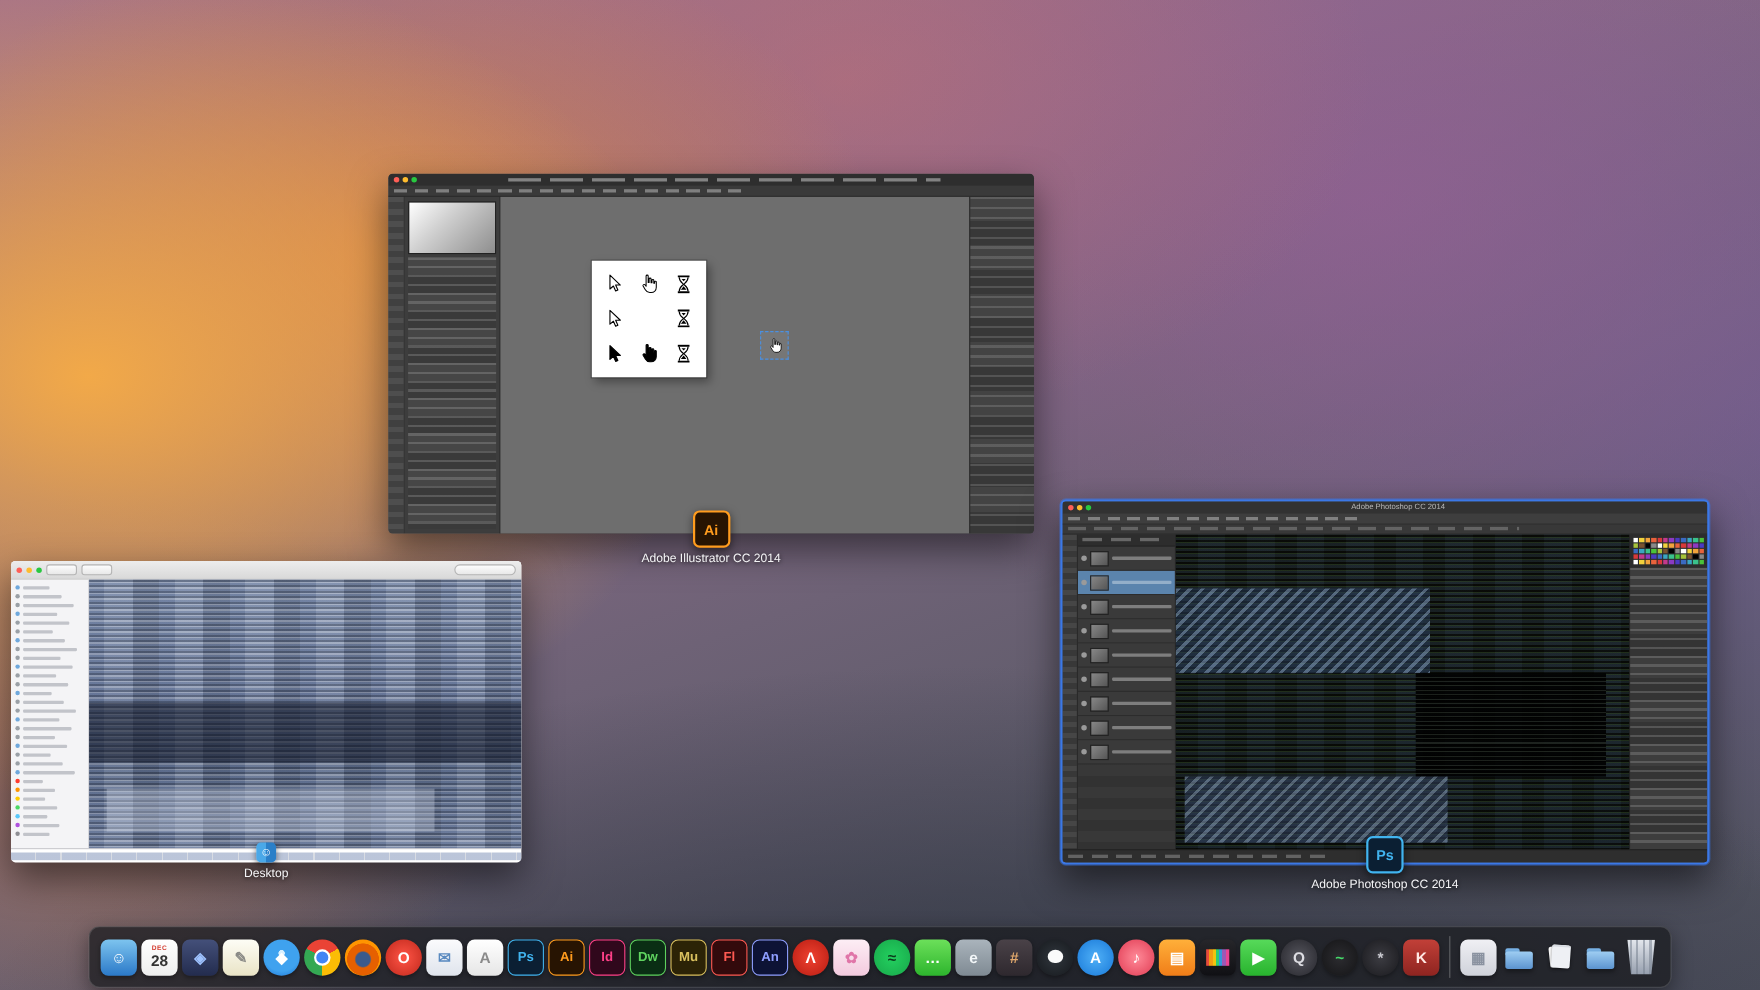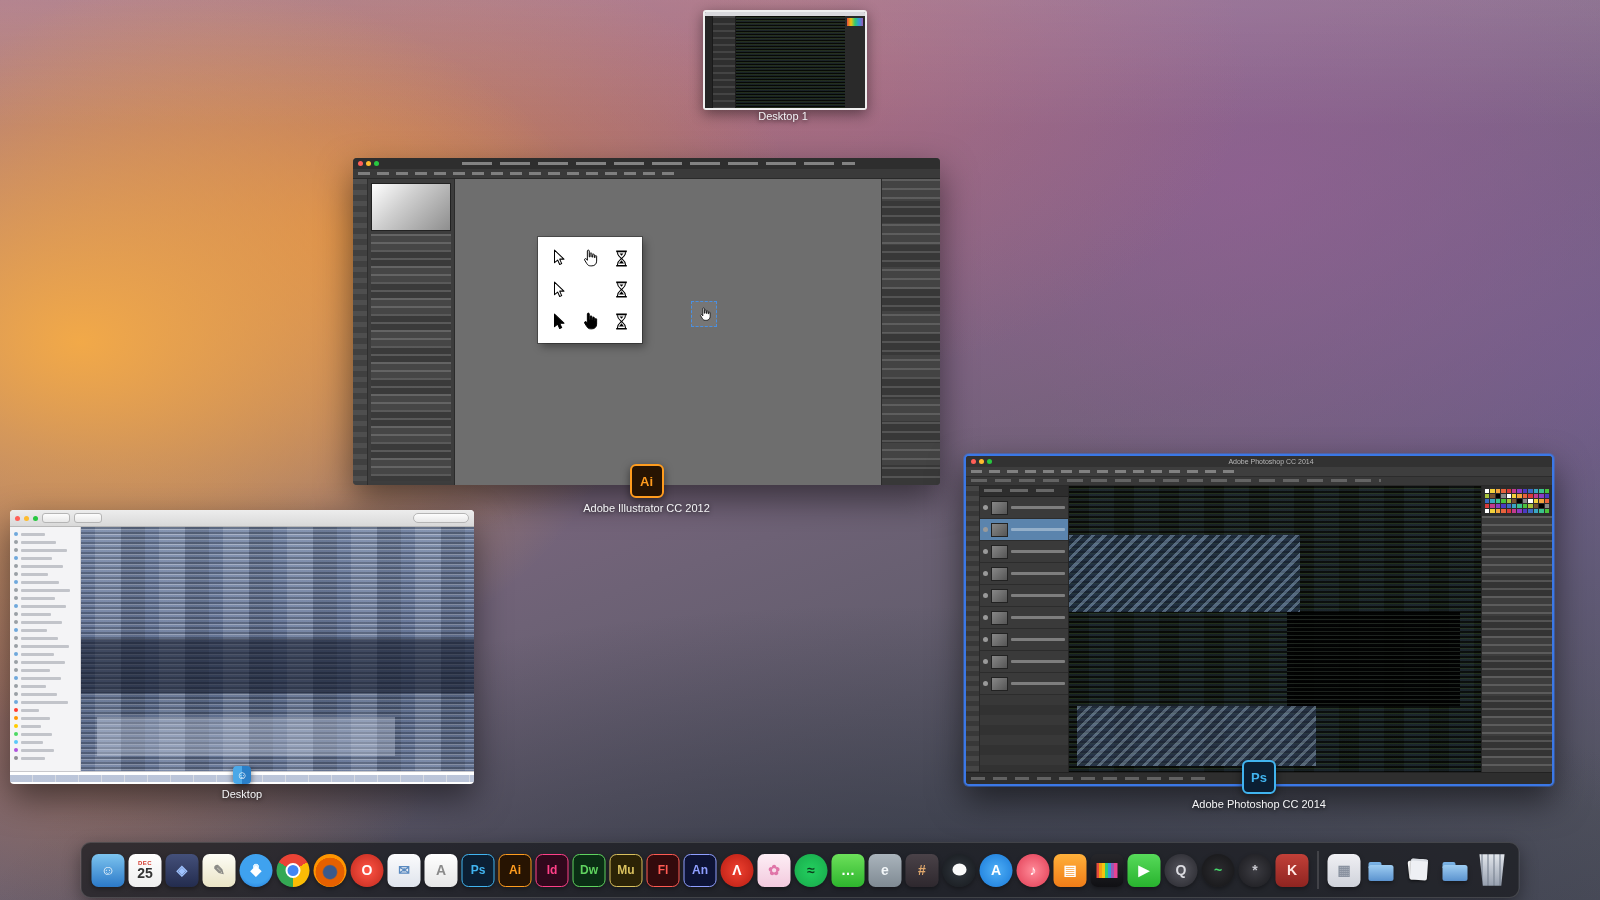--- a/index.html
+++ b/index.html
@@ -176,32 +176,20 @@
   .di.trash{border-radius:3px;clip-path:polygon(12% 2%, 88% 2%, 78% 98%, 22% 98%);
     background:
       repeating-linear-gradient(90deg, rgba(120,130,145,.55) 0 2px, transparent 2px 6px),
       linear-gradient(180deg, rgba(238,242,248,.95), rgba(160,170,186,.9)) !important;}
 </style>
 </head>
 <body>
 
 <div id="stage">
 
-  <div class="spaces-bar">
-    <div class="desktop-thumb">
-      <div class="dt-menubar"></div>
-      <div class="dt-body">
-        <div class="dt-tools"></div>
-        <div class="dt-layers"></div>
-        <div class="dt-canvas"></div>
-        <div class="dt-right"></div>
-      </div>
-    </div>
-    <div class="space-label">Desktop 1</div>
-  </div>
 
   <div class="ai-win">
     <div class="ai-titlebar">
       <span class="tl-dot tl-red"></span>
       <span class="tl-dot tl-yellow"></span>
       <span class="tl-dot tl-green"></span>
       <span class="titlebar-text"></span>
     </div>
     <div class="ai-menubar"></div>
     <div class="ai-body">
@@ -267,21 +255,21 @@
             <svg viewBox="0 0 16 16" width="15" height="15">
               <path d="M6.2 1.6 c0-.9 1.6-.9 1.6 0 V6.6 h.7 V3.9 c0-.9 1.5-.9 1.5 0 V6.8 h.7 V4.9 c0-.8 1.4-.8 1.4 0 V7.2 h.6 V6.1 c0-.7 1.3-.7 1.3 0 V10.2 c0 2.4-1.7 4-4 4 H9 c-1.7 0-2.6-.7-3.4-2.1 L3.9 9.3 c-.5-1 .9-1.7 1.6-.8 l.7 1 Z" fill="#fff" stroke="#000" stroke-width="0.8" stroke-linejoin="round"></path>
             </svg>
           </div>
       </div>
       <div class="ai-right"></div>
     </div>
   </div>
   <div class="app-label-wrap" style="left:353px;top:464px;width:587px;">
     <div class="app-badge badge-ai">Ai</div>
-    <div class="app-label">Adobe Illustrator CC 2012</div>
+    <div class="app-label">Adobe Illustrator CC 2014</div>
   </div>
 
   <div class="finder-win">
     <div class="finder-toolbar">
       <span class="tl-dot tl-red"></span>
       <span class="tl-dot tl-yellow"></span>
       <span class="tl-dot tl-green"></span>
       <span class="pill"></span>
       <span class="pill"></span>
       <span class="pill search"></span>
@@ -554,21 +542,21 @@
   </div>
   <div class="app-label-wrap" style="left:964px;top:760px;width:590px;">
     <div class="app-badge badge-ps">Ps</div>
     <div class="app-label">Adobe Photoshop CC 2014</div>
   </div>
 
   <div class="dock">
       <div class="di" style="background: linear-gradient(rgb(125, 196, 239), rgb(43, 121, 200)); color: rgb(255, 255, 255);">☺</div>
       <div class="di calendar" style="background: linear-gradient(rgb(255, 255, 255), rgb(238, 238, 238));">
         <span class="cal-top">DEC</span>
-        <span class="cal-num">25</span>
+        <span class="cal-num">28</span>
       </div>
       <div class="di" style="background: linear-gradient(rgb(68, 80, 122), rgb(35, 44, 78)); color: rgb(159, 195, 255);">◈</div>
       <div class="di" style="background: linear-gradient(rgb(253, 253, 246), rgb(234, 228, 198)); color: rgb(138, 138, 134);">✎</div>
       <div class="di round" style="background: radial-gradient(circle at 50% 38%, rgb(217, 240, 255) 0px, rgb(217, 240, 255) 10%, rgb(63, 162, 239) 12%, rgb(63, 162, 239) 62%, rgb(26, 112, 210) 100%); color: rgb(255, 255, 255);">◆</div>
       <div class="di chrome"></div>
       <div class="di round" style="background: radial-gradient(circle at 50% 55%, rgb(58, 90, 140) 0px, rgb(58, 90, 140) 26%, rgb(230, 96, 0) 32%, rgb(230, 96, 0) 58%, rgb(255, 149, 0) 60%, rgb(255, 149, 0) 78%, rgb(204, 82, 0) 100%); color: rgb(255, 255, 255);"></div>
       <div class="di round" style="background: radial-gradient(circle, rgb(255, 85, 70), rgb(192, 40, 28)); color: rgb(255, 255, 255);">O</div>
       <div class="di" style="background: linear-gradient(rgb(251, 251, 253), rgb(223, 228, 236)); color: rgb(90, 138, 192);">✉</div>
       <div class="di" style="background: linear-gradient(rgb(255, 255, 255), rgb(230, 230, 230)); color: rgb(138, 138, 138);">A</div>
       <div class="di adobe" style="background: rgb(11, 31, 51); color: rgb(65, 180, 239);">Ps</div>

